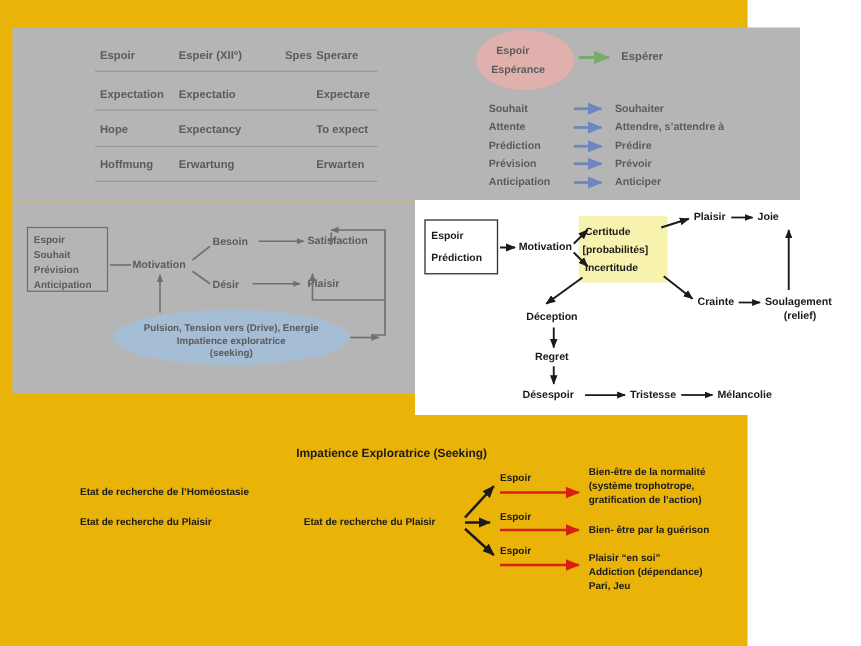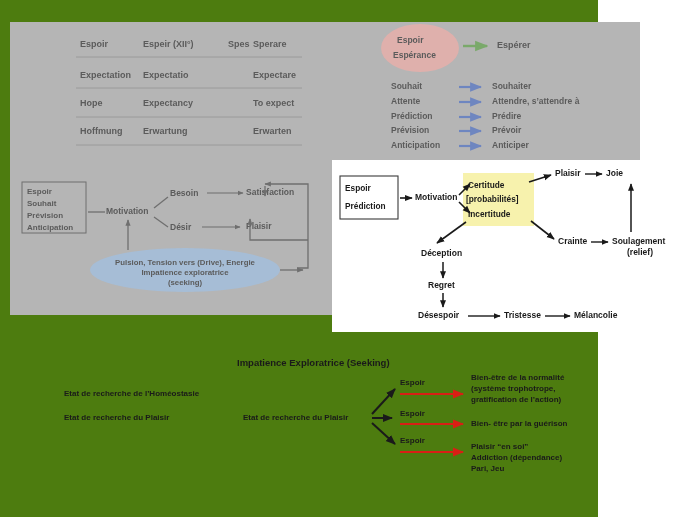--- a/index.html
+++ b/index.html
@@ -10,21 +10,21 @@
   body {
     width: 689px;
     height: 517px;
     overflow: hidden;
     font-family: "Liberation Sans", sans-serif;
   }
   #root {
     position: relative;
     width: 598px;
     height: 517px;
-    background: #4d7c0f;
+    background: #eab308;
   }
   svg.canvas {
     position: absolute;
     left: 0;
     top: 0;
     width: 689px;
     height: 517px;
   }
   text {
     font-family: "Liberation Sans", sans-serif;

